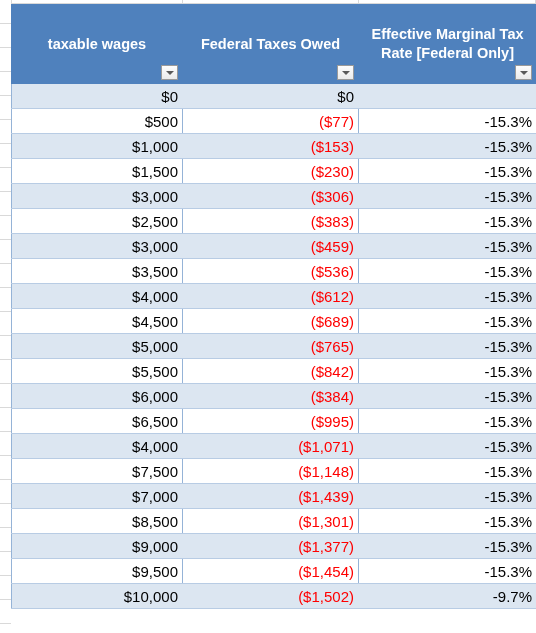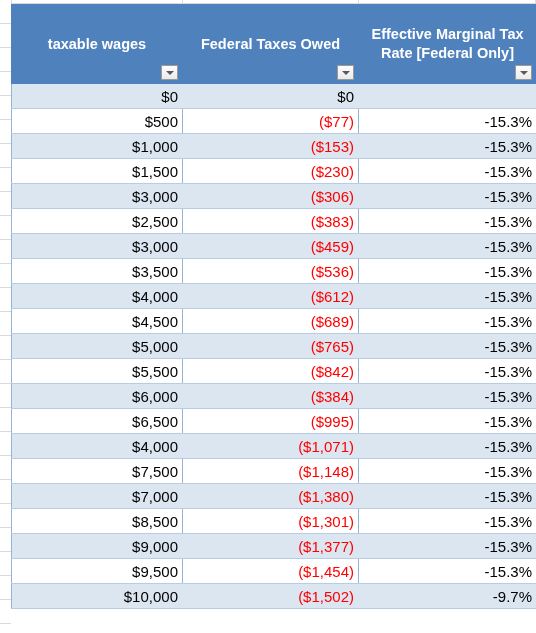--- a/index.html
+++ b/index.html
@@ -271,21 +271,21 @@
           <td class="neg">($1,071)</td>
           <td>-15.3%</td>
         </tr>
         <tr class="plain">
           <td>$7,500</td>
           <td class="neg">($1,148)</td>
           <td>-15.3%</td>
         </tr>
         <tr class="band">
           <td>$7,000</td>
-          <td class="neg">($1,380)</td>
+          <td class="neg">($1,439)</td>
           <td>-15.3%</td>
         </tr>
         <tr class="plain">
           <td>$8,500</td>
           <td class="neg">($1,301)</td>
           <td>-15.3%</td>
         </tr>
         <tr class="band">
           <td>$9,000</td>
           <td class="neg">($1,377)</td>

